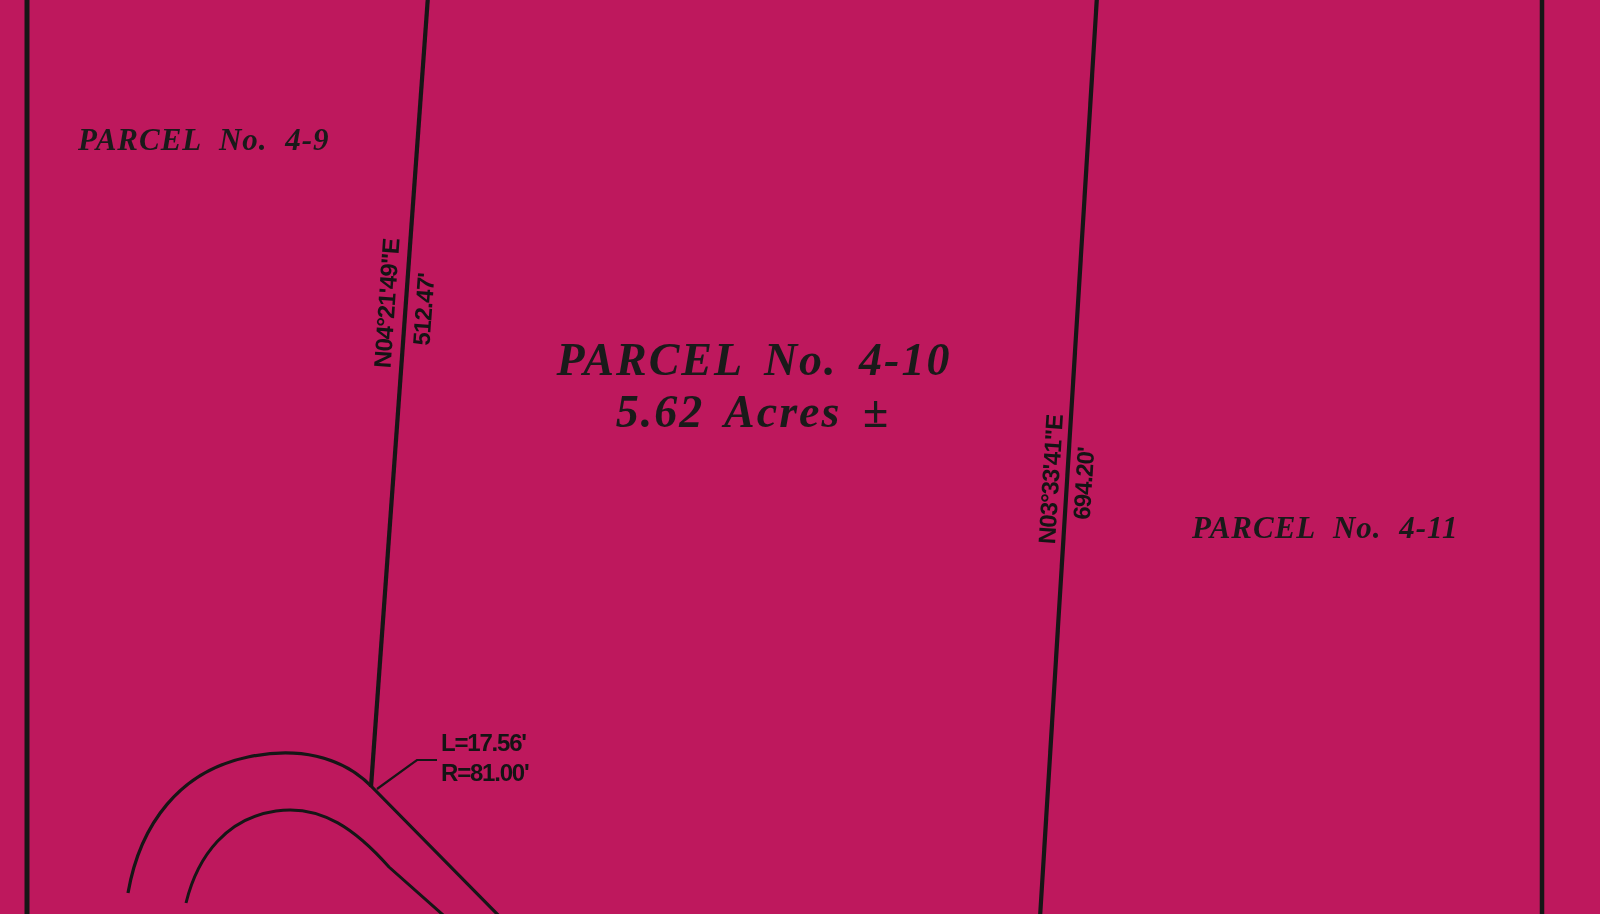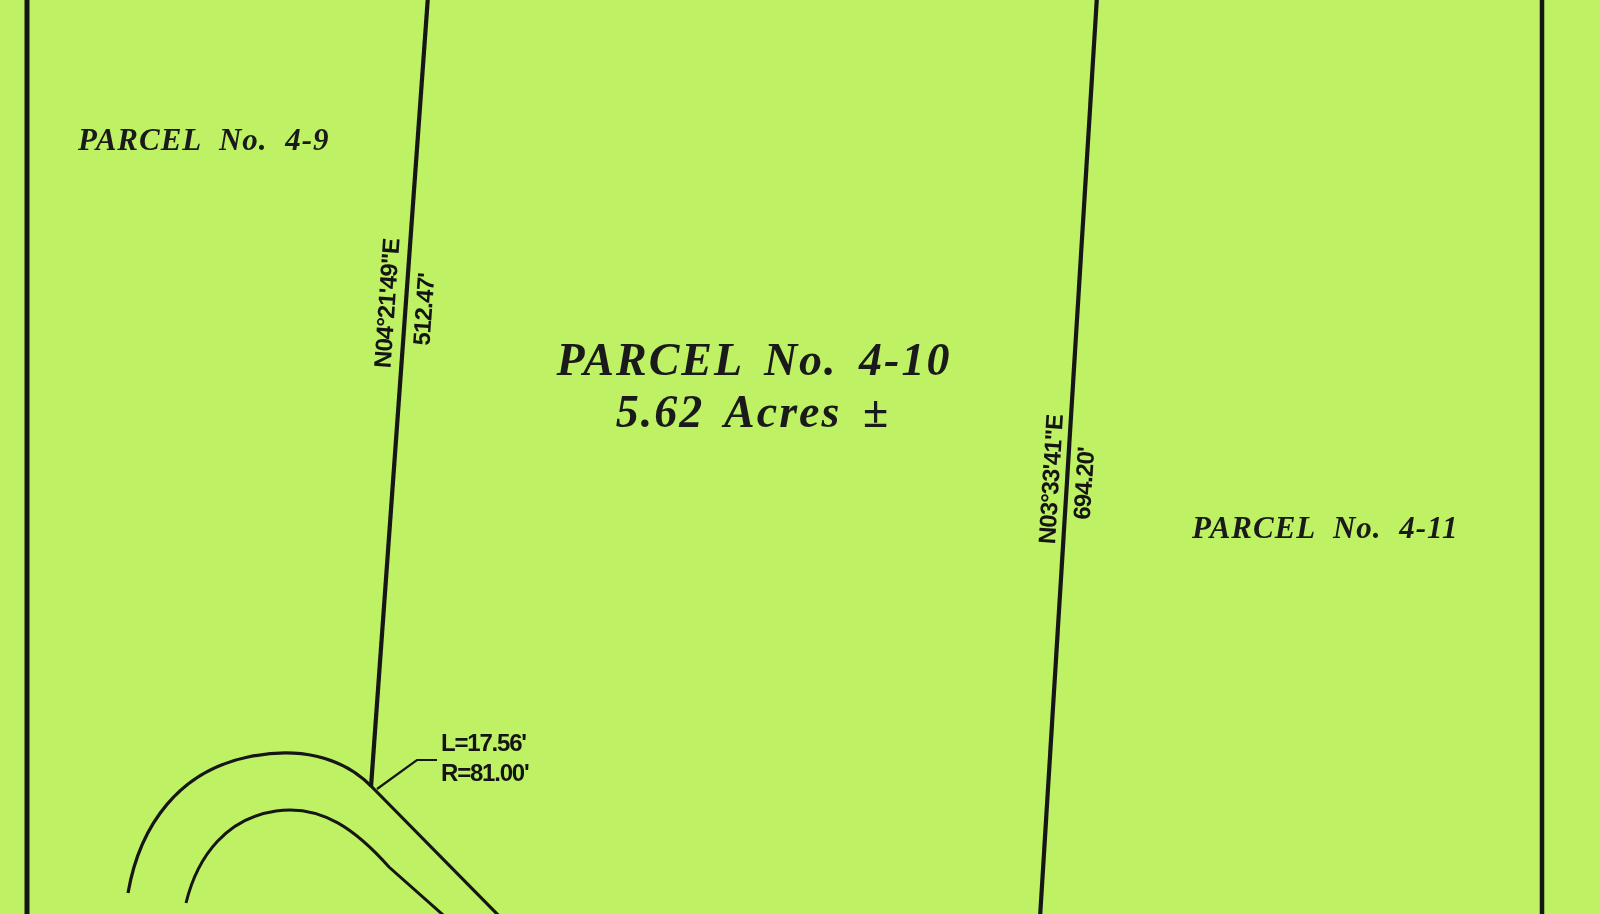--- a/index.html
+++ b/index.html
@@ -4,21 +4,21 @@
 <style>
   html, body {
     margin: 0;
     padding: 0;
     background: #ffffff;
   }
   .sheet {
     position: relative;
     width: 1600px;
     height: 914px;
-    background: #bef264;
+    background: #be185d;
     overflow: hidden;
   }
   svg { display: block; }
   .ink-line { stroke: #161616; fill: none; }
   .serif-label {
     font-family: "Liberation Serif", "DejaVu Serif", serif;
     font-style: italic;
     font-weight: bold;
     fill: #1a1a1a;
   }

